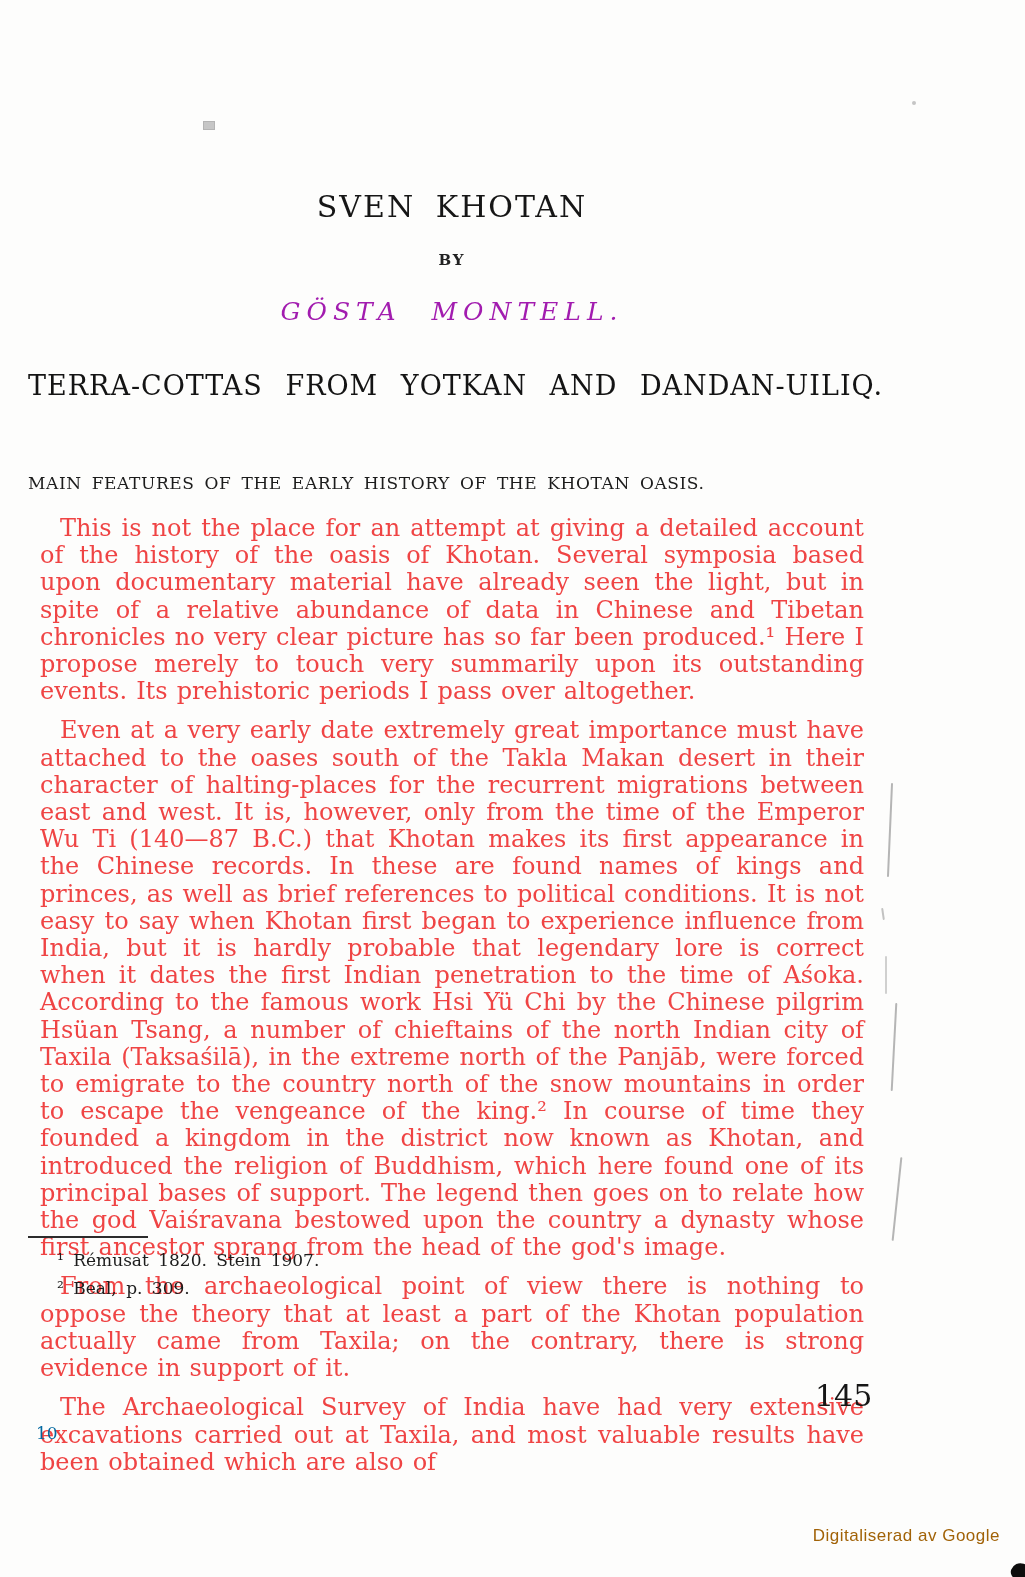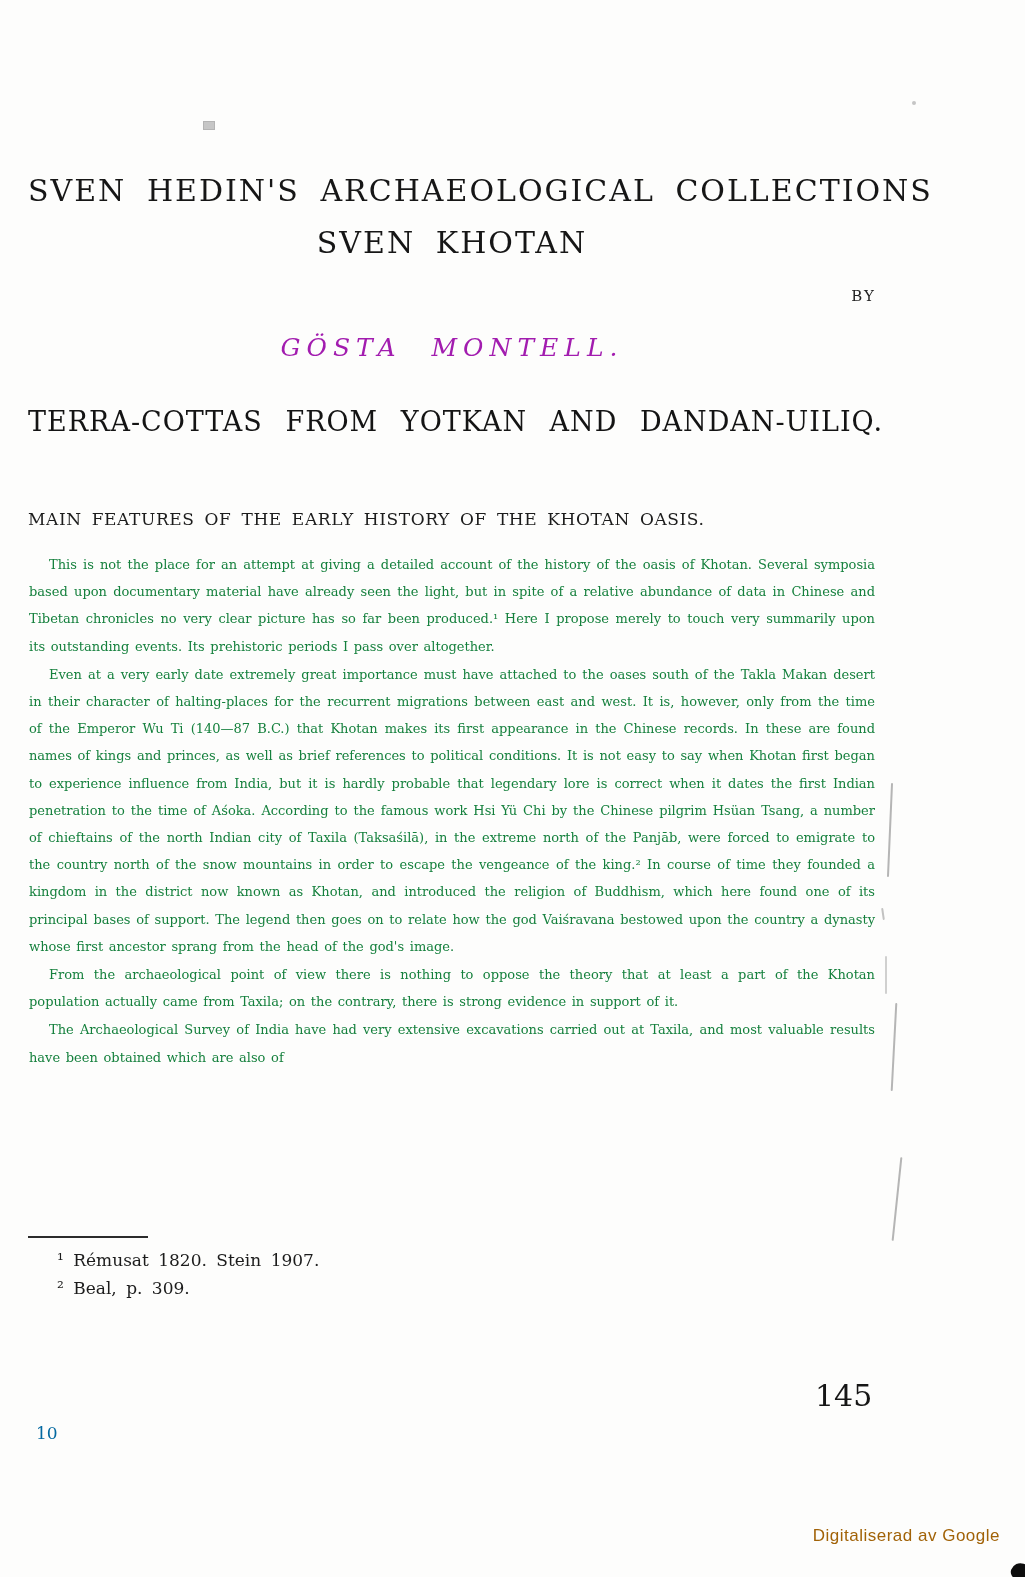--- a/index.html
+++ b/index.html
@@ -24,25 +24,26 @@
     font-size: 30px;
     line-height: 36px;
     letter-spacing: 2px;
     word-spacing: 9px;
     white-space: nowrap;
     color: #161616;
   }
   .title-line2 { margin-top: 16px; }
   .byline {
     margin-top: 26px;
-    text-align: right;
+    text-align: center;
     font-size: 15px;
     line-height: 18px;
     letter-spacing: 2px;
     color: #222;
+    font-weight: bold;
   }
   .author {
     margin-top: 28px;
     text-align: center;
     font-style: italic;
     font-size: 25px;
     line-height: 30px;
     letter-spacing: 6px;
     word-spacing: 16px;
     white-space: nowrap;
@@ -61,27 +62,27 @@
   .section-heading {
     margin-top: 70px;
     font-size: 17px;
     line-height: 20px;
     letter-spacing: 0.6px;
     word-spacing: 4px;
     color: #1c1c1c;
   }
   .body-text { margin-top: 22px; }
   .body-text p {
-    margin: 1px;
-    font-size: 13px;
+    margin: 12px;
+    font-size: 24px;
     line-height: 27.2px;
     text-align: justify;
     text-indent: 20px;
     word-spacing: 1.5px;
-    color: #15803d;
+    color: #ef4444;
   }
   .footnotes {
     position: absolute;
     left: 28px;
     top: 1236px;
     width: 500px;
   }
   .footnote-rule {
     width: 120px;
     height: 2px;
@@ -157,21 +158,20 @@
 </style>
 </head>
 <body>
 
 <div class="page">
 
   <div class="smudge-dash"></div>
   <div class="speck"></div>
 
   <div class="content">
-    <div class="title-line">SVEN HEDIN'S ARCHAEOLOGICAL COLLECTIONS</div>
     <div class="title-line title-line2">SVEN KHOTAN</div>
     <div class="byline">BY</div>
     <div class="author">GÖSTA MONTELL.</div>
     <div class="subtitle">TERRA-COTTAS FROM YOTKAN AND DANDAN-UILIQ.</div>
     <div class="section-heading">MAIN FEATURES OF THE EARLY HISTORY OF THE KHOTAN OASIS.</div>
 
     <div class="body-text">
       <p>This is not the place for an attempt at giving a detailed account of the history of the oasis of Khotan. Several symposia based upon documentary material have already seen the light, but in spite of a relative abundance of data in Chinese and Tibetan chronicles no very clear picture has so far been produced.¹ Here I propose merely to touch very summarily upon its outstanding events. Its prehistoric periods I pass over altogether.</p>
       <p>Even at a very early date extremely great importance must have attached to the oases south of the Takla Makan desert in their character of halting-places for the recurrent migrations between east and west. It is, however, only from the time of the Emperor Wu Ti (140—87 B.C.) that Khotan makes its first appearance in the Chinese records. In these are found names of kings and princes, as well as brief references to political conditions. It is not easy to say when Khotan first began to experience influence from India, but it is hardly probable that legendary lore is correct when it dates the first Indian penetration to the time of Aśoka. According to the famous work Hsi Yü Chi by the Chinese pilgrim Hsüan Tsang, a number of chieftains of the north Indian city of Taxila (Taksaśilā), in the extreme north of the Panjāb, were forced to emigrate to the country north of the snow mountains in order to escape the vengeance of the king.² In course of time they founded a kingdom in the district now known as Khotan, and introduced the religion of Buddhism, which here found one of its principal bases of support. The legend then goes on to relate how the god Vaiśravana bestowed upon the country a dynasty whose first ancestor sprang from the head of the god's image.</p>
       <p>From the archaeological point of view there is nothing to oppose the theory that at least a part of the Khotan population actually came from Taxila; on the contrary, there is strong evidence in support of it.</p>

